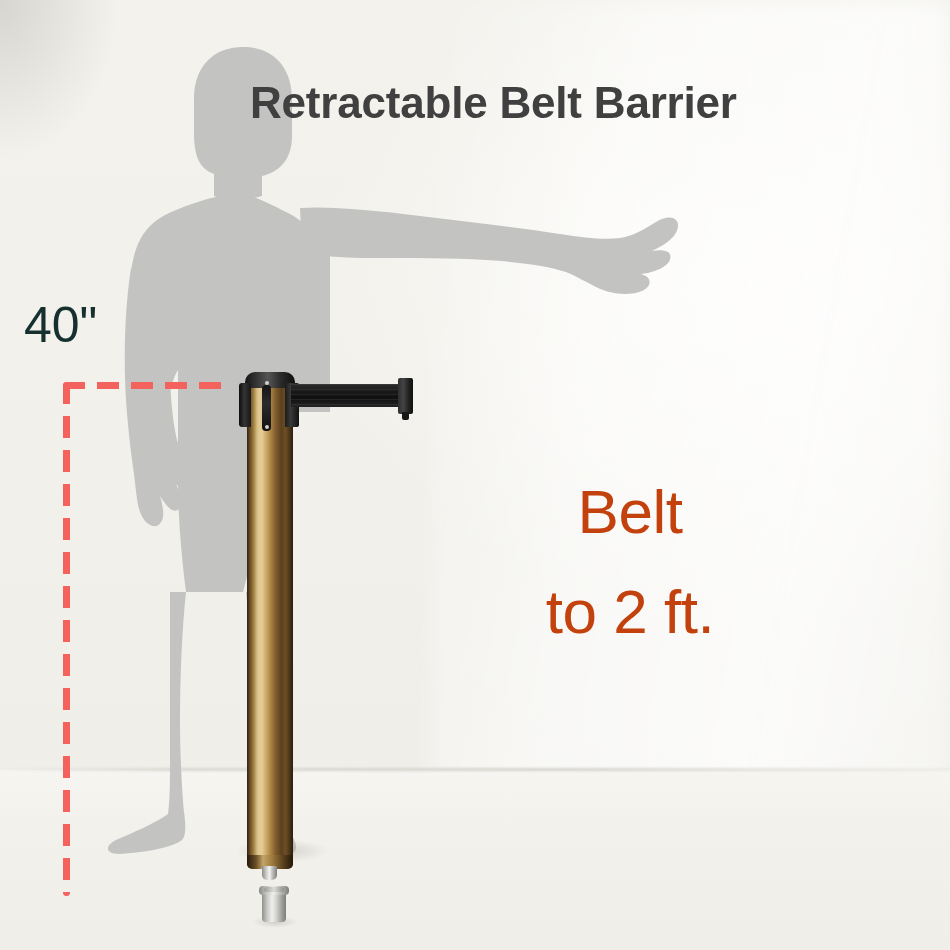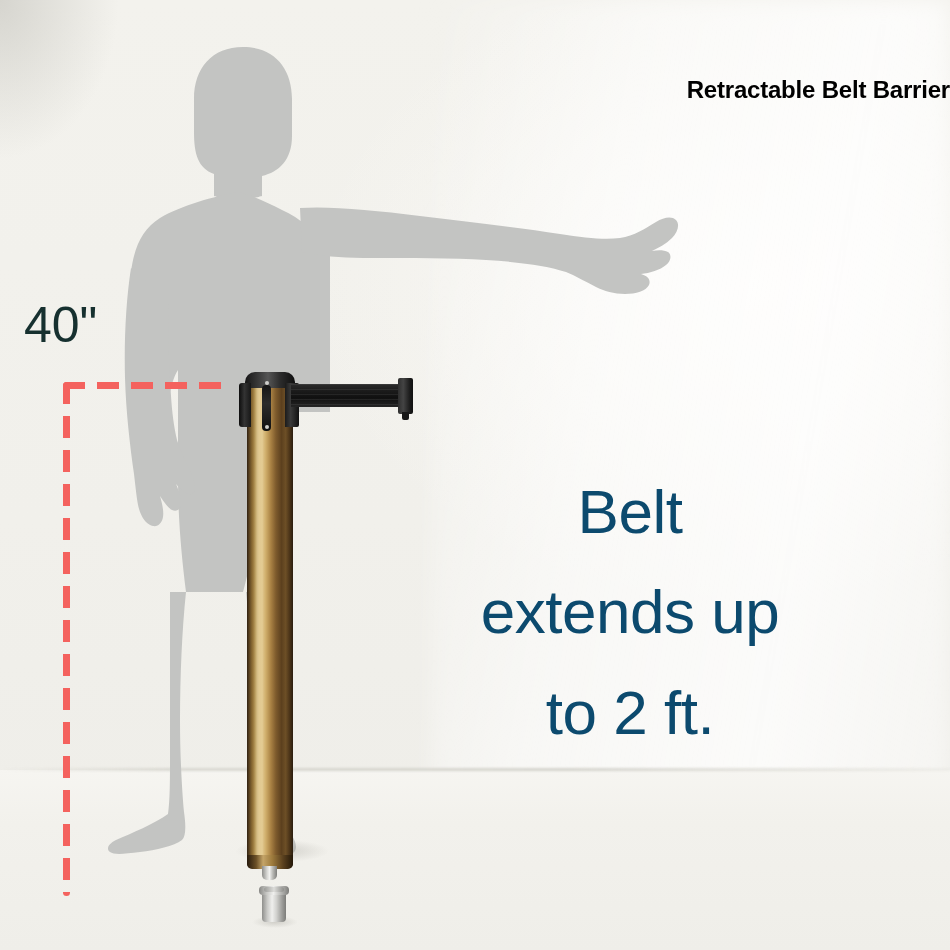--- a/index.html
+++ b/index.html
@@ -86,36 +86,36 @@
     background-image: linear-gradient(180deg, #f4625e 0 22px, rgba(0,0,0,0) 22px 34px);
     background-size: 7px 34px;
     border-radius: 4px;
   }
 
   
   .headline {
     position: absolute;
     left: 250px; top: 74px;
     width: 700px;
-    text-align: right;
-    color: #000000;
-    font-size: 24px;
+    text-align: left;
+    color: #404040;
+    font-size: 44px;
     font-weight: bold;
     line-height: 1.33;
     letter-spacing: -0.2px;
   }
   .headline .l2 { display: block; }
 
   
   .callout {
     position: absolute;
     left: 360px; top: 462px;
     width: 540px;
     text-align: center;
-    color: #0c4a6e;
+    color: #c2410c;
     font-size: 62px;
     font-weight: 400;
     line-height: 1.62;
     letter-spacing: -0.5px;
   }
   .callout span { display: block; }
 
   
   .stanchion { position: absolute; left: 0; top: 0; width: 950px; height: 950px; }
 
@@ -391,17 +391,16 @@
     <div class="belt-clip-tab"></div>
 
     <div class="socket-shadow"></div>
     <div class="socket-body"></div>
     <div class="socket-rim"></div>
     <div class="socket-inner"></div>
   </div>
 
   <div class="callout">
     <span>Belt</span>
-    <span>extends up</span>
     <span>to 2 ft.</span>
   </div>
 
 </div>
 
 </body></html>

